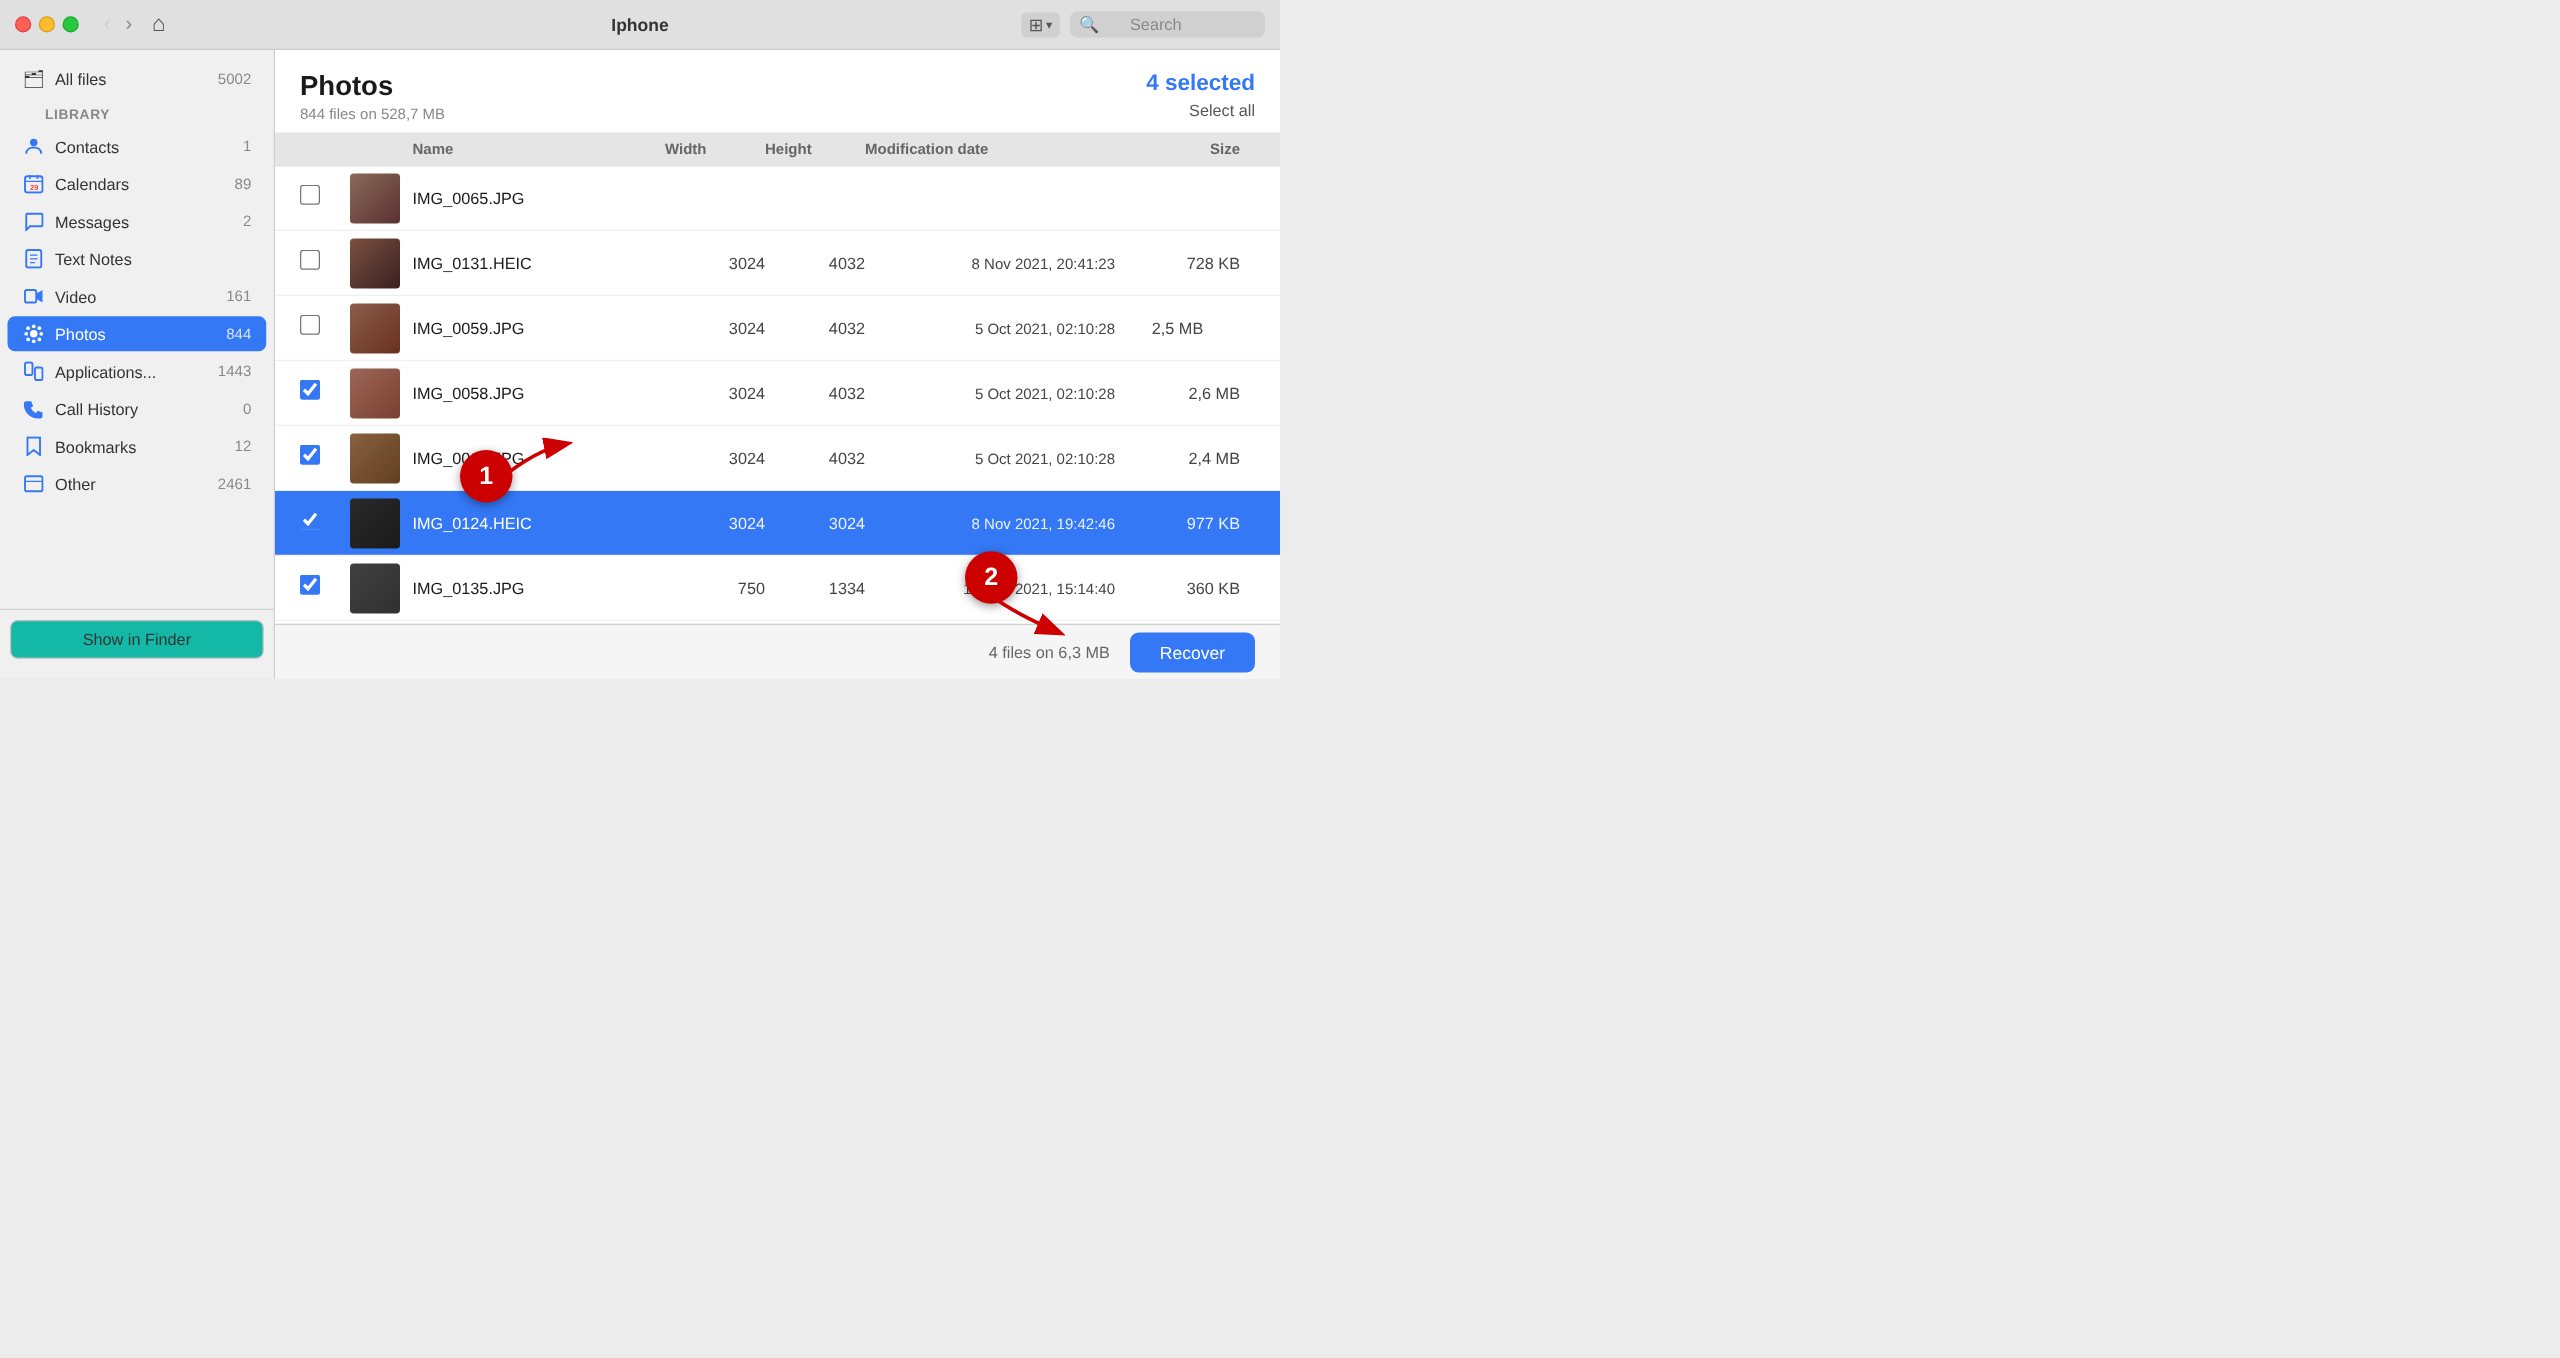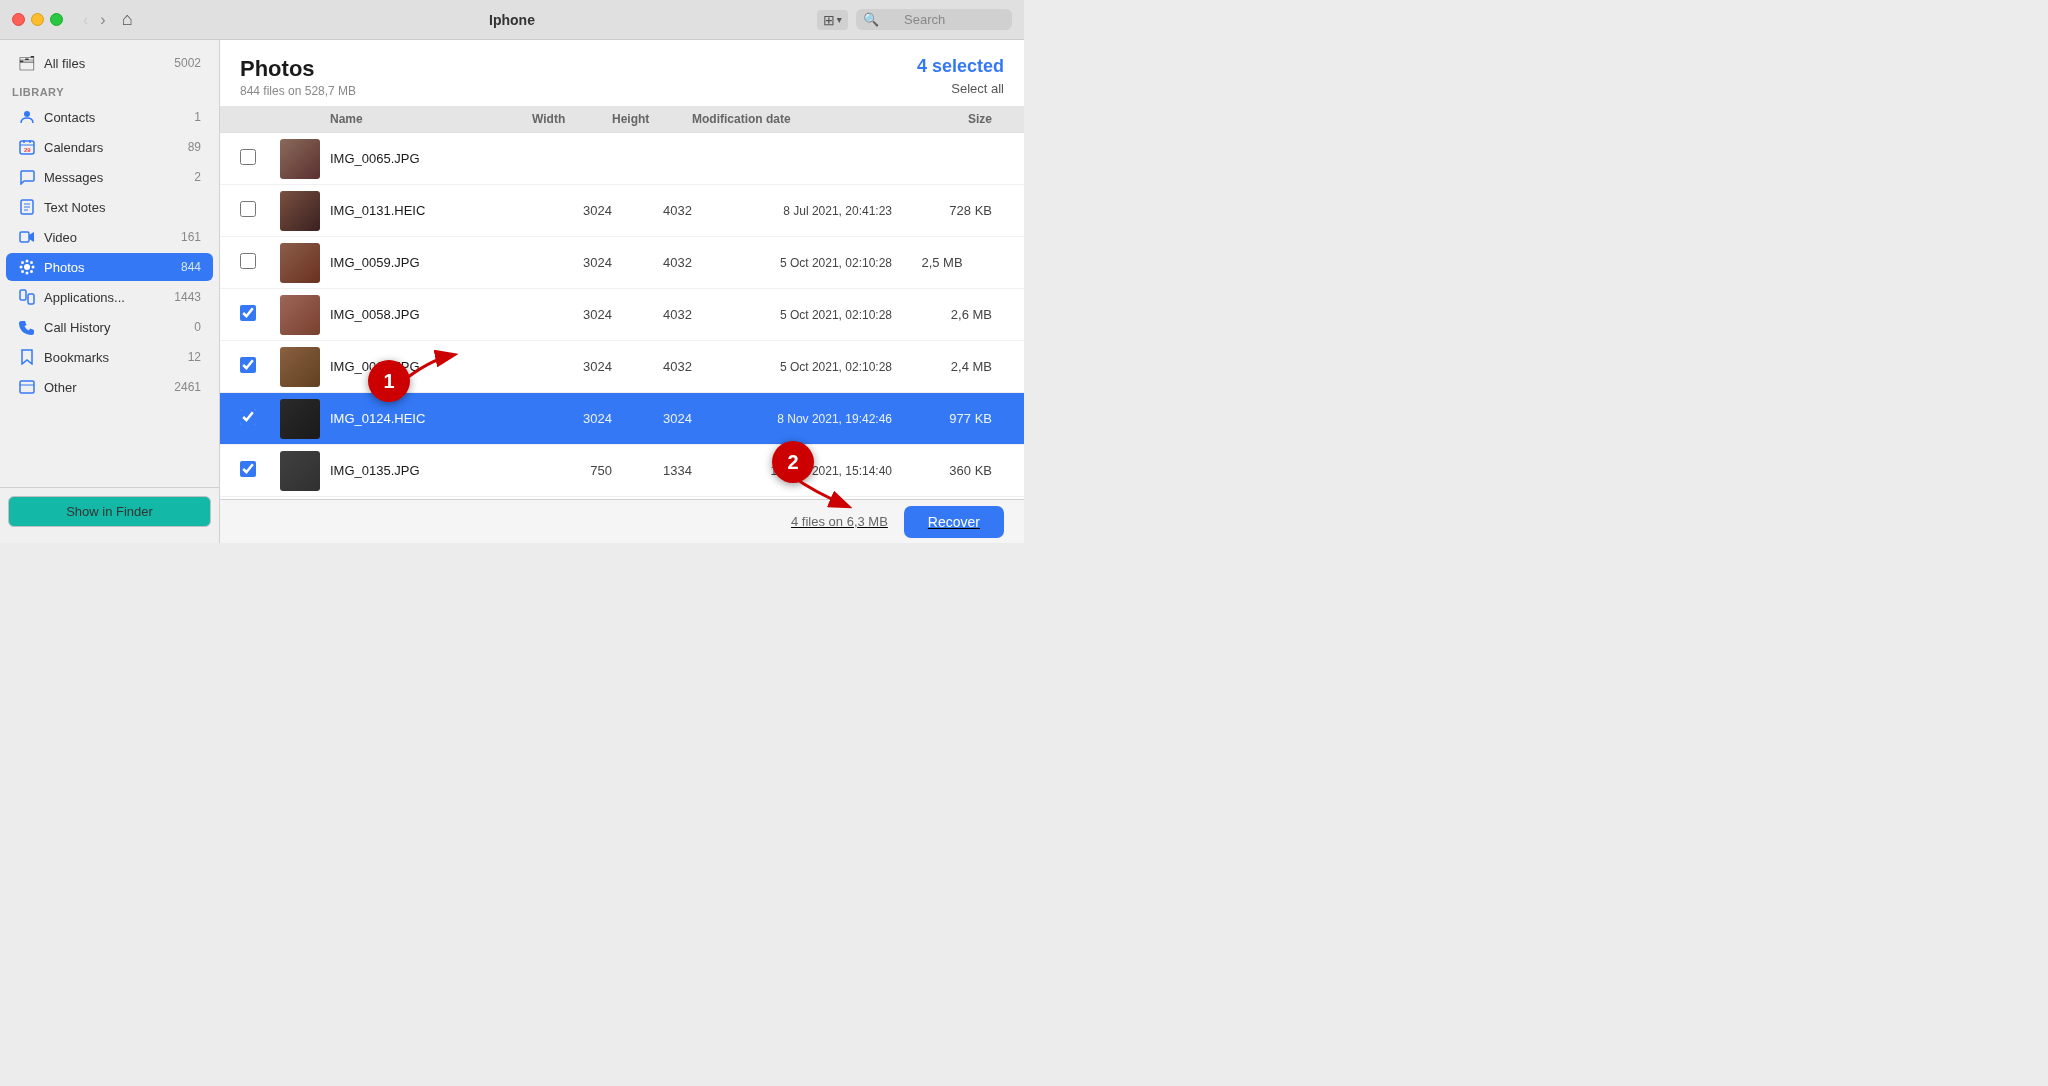--- a/index.html
+++ b/index.html
@@ -118,20 +118,21 @@
       overflow-y: auto;
       padding: 8px 0;
     }
     .sidebar-section-label {
       font-size: 11px;
       font-weight: 600;
       color: #888;
       padding: 8px 12px 4px 12px;
       text-transform: uppercase;
       letter-spacing: 0.5px;
+      margin-left: 24px;
     }
     .sidebar-item {
       display: flex;
       align-items: center;
       padding: 5px 12px;
       gap: 8px;
       cursor: pointer;
       border-radius: 6px;
       margin: 1px 6px;
       font-size: 13px;
@@ -286,21 +287,20 @@
     .bottom-bar {
       height: 44px;
       background: #f5f5f5;
       border-top: 1px solid #d0d0d0;
       display: flex;
       align-items: center;
       justify-content: flex-end;
       padding: 0 20px;
       gap: 16px;
       flex-shrink: 0;
-      text-decoration: underline;
     }
     .files-info {
       font-size: 13px;
       color: #666;
     }
     .recover-btn {
       background: #3478f6;
       color: white;
       border: none;
       border-radius: 7px;
@@ -549,21 +549,21 @@
           <div></div>
         </div>
         <div class="table-row">
           <div><input type="checkbox" class="row-checkbox" style=""></div>
           <div>
             <div class="thumb-placeholder" style="background: linear-gradient(135deg, rgb(122, 80, 64), rgb(58, 32, 32));"></div>
           </div>
           <div class="file-name">IMG_0131.HEIC</div>
           <div class="file-meta">3024</div>
           <div class="file-meta">4032</div>
-          <div class="file-meta" style="font-size: 12px;">8 Jul 2021, 20:41:23</div>
+          <div class="file-meta" style="font-size: 12px;">8 Nov 2021, 20:41:23</div>
           <div class="file-meta" style="text-align: right;">728 KB</div>
           <div></div>
         </div>
         <div class="table-row">
           <div><input type="checkbox" class="row-checkbox" style=""></div>
           <div>
             <div class="thumb-placeholder" style="background: linear-gradient(135deg, rgb(139, 94, 74), rgb(106, 48, 32));"></div>
           </div>
           <div class="file-name">IMG_0059.JPG</div>
           <div class="file-meta">3024</div>

